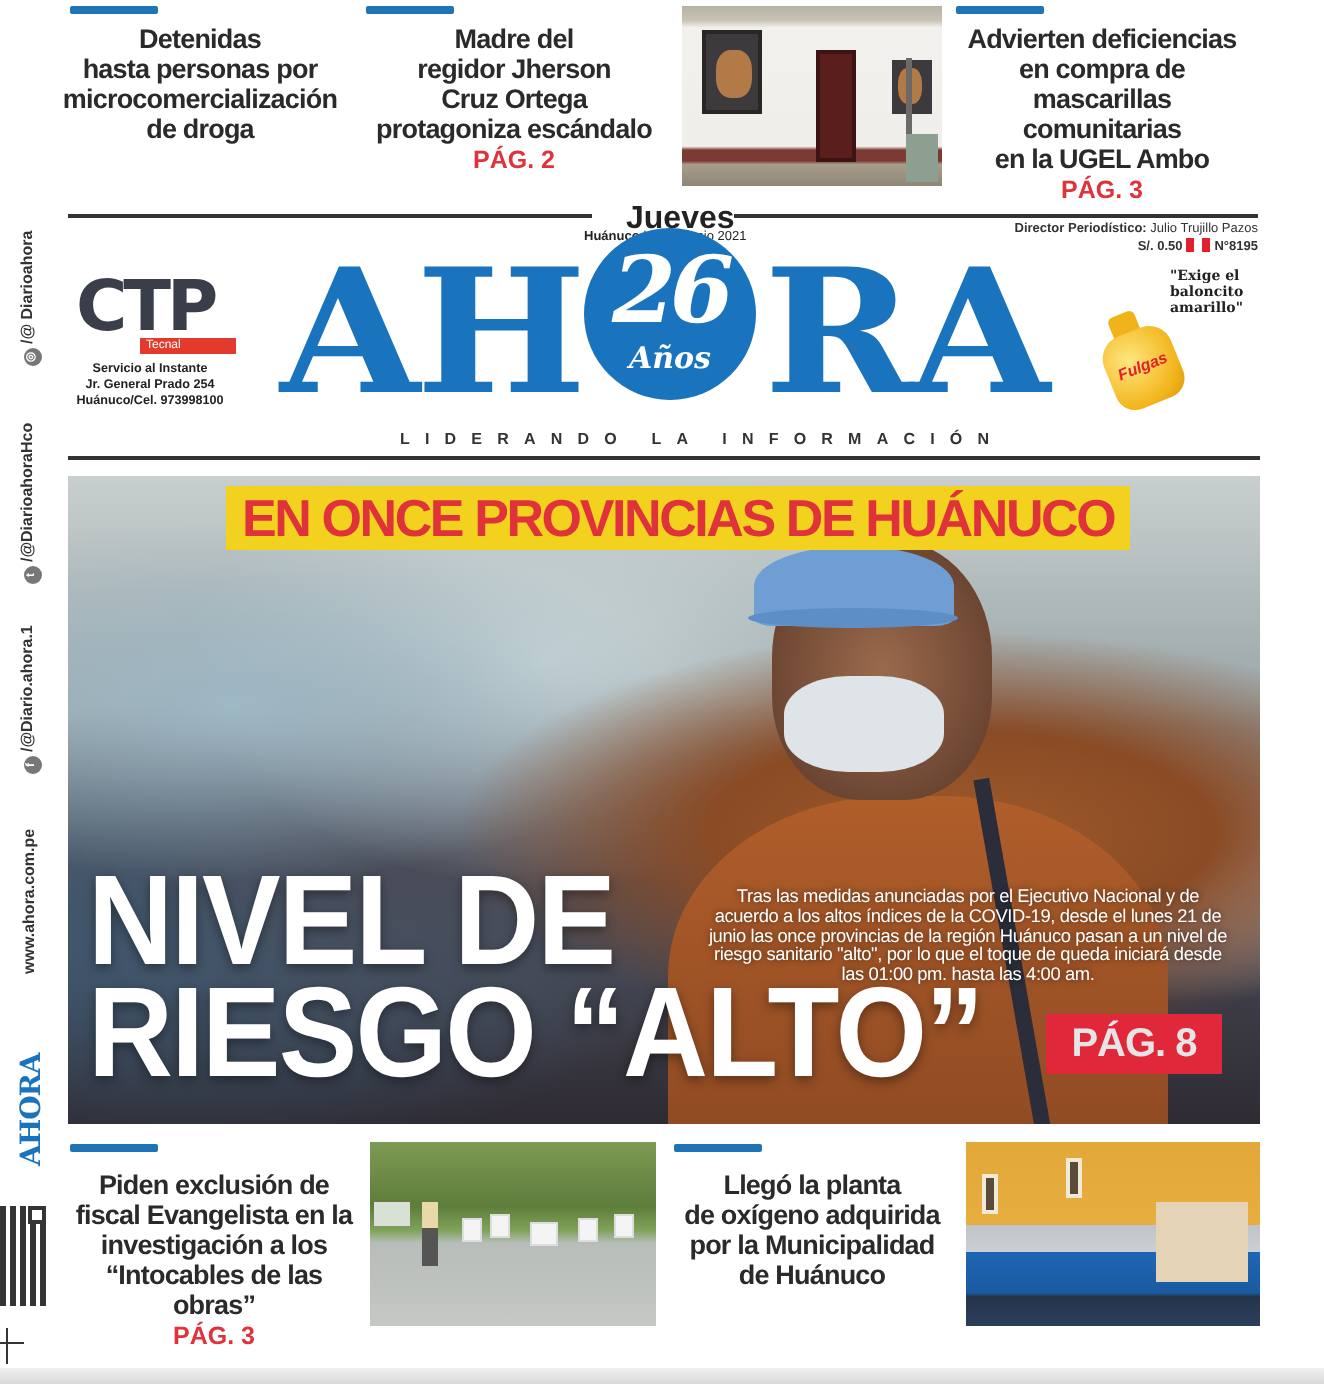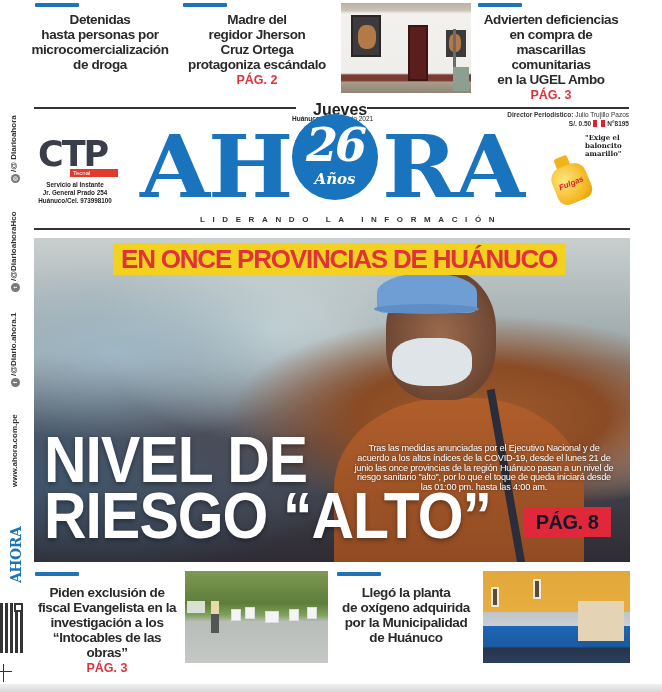--- a/index.html
+++ b/index.html
@@ -97,21 +97,21 @@
     color: #e0323a; font-weight: bold; font-size: 26px; line-height: 32px; letter-spacing: -1.2px; white-space: nowrap;
     font-family: "Liberation Sans", sans-serif; }
 
   .headline { position:absolute; left: 44px; top: 432px; color:#fff; font-family: "Liberation Sans", sans-serif;
     font-weight: bold; font-size: 64px; line-height: 56px; letter-spacing: -1px; white-space: nowrap;
     transform: scaleX(0.92); transform-origin: left top; text-shadow: 0 2px 6px rgba(0,0,0,0.4); }
 
   .lead { position:absolute; left: 352px; top: 444px; width: 264px; color:#fff; font-size: 9.2px; line-height: 9.8px;
     text-align: center; letter-spacing: -0.2px; text-shadow: 0 0 3px rgba(0,0,0,0.6); }
 
-  .pag8 { position:absolute; left: 523px; top: 507px; width: 88px; height: 30px; background:#e0283a; color:#0f172a;
+  .pag8 { position:absolute; left: 523px; top: 507px; width: 88px; height: 30px; background:#e0283a; color:#e5e5e5;
     font-weight: bold; font-size: 20px; line-height: 30px; text-align:center; letter-spacing: -0.5px; }
 
   
   .plaza { background: linear-gradient(180deg, #7e9a54 0%, #5e7d3b 35%, #7fa35a 48%, #b8bdb9 55%, #c5c8c4 100%); }
   .plaza .sign { position:absolute; width: 10px; height: 12px; background:#f4f4f4; border:1px solid #ddd; }
   .plaza .man { position:absolute; left: 26px; top: 30px; width: 8px; height: 32px; background: linear-gradient(#e8d9a8 0 40%, #555 40%); }
   .truck { background: linear-gradient(180deg, #e3a83a 0%, #e8ad3f 45%, #bfc4c8 45%, #ccd0d4 60%, #1e66b5 60%, #1a5aa0 82%, #25344a 84%, #2b3f5c 100%); }
   .truck .crate { position:absolute; right: 6px; top: 30px; width: 46px; height: 40px; background:#e4d3b4; }
   .truck .win { position:absolute; top: 8px; width: 8px; height: 20px; background: #5a4a3a; border: 2px solid #f0ead6; }
 

